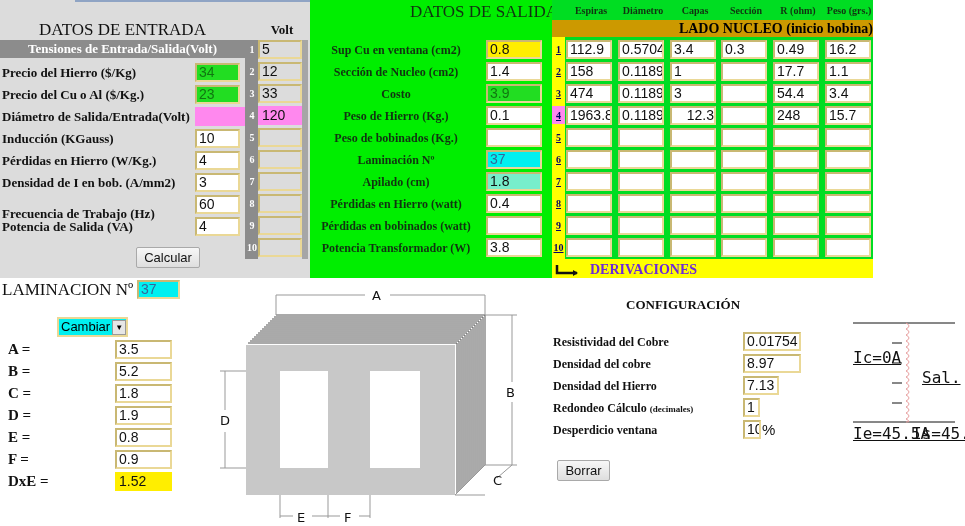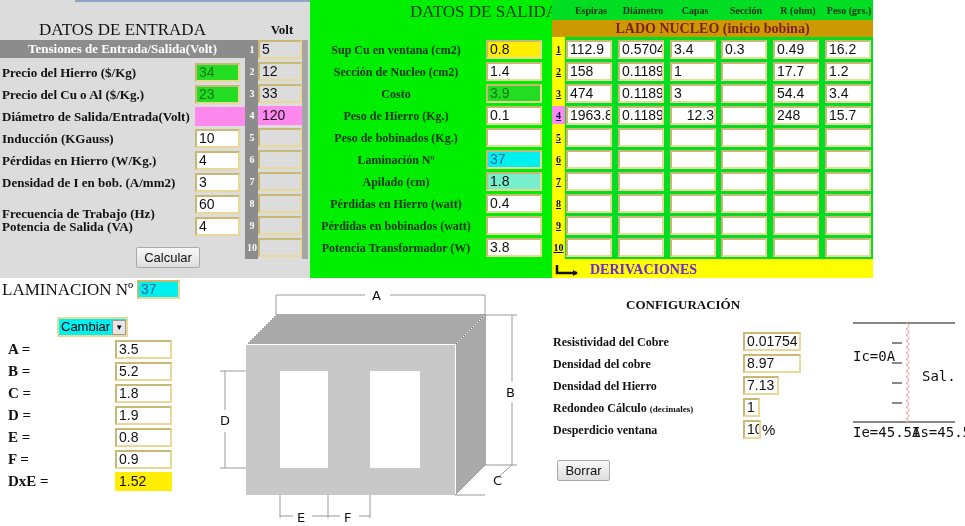--- a/index.html
+++ b/index.html
@@ -19,34 +19,34 @@
   .vin { left: 258px; width: 44px; background: #dcdcdc; }
   .btn { position: absolute; background: linear-gradient(#f7f7f7, #dedede); border: 1px solid #a9a9a9; border-radius: 2px; font-family: "Liberation Sans", sans-serif; font-size: 13px; color: #111; text-align: center; }
   
   #out-panel { left: 310px; top: 0; width: 245px; height: 278px; background: #00ee00; }
   #out-title { left: 410px; top: 2px; font-size: 17px; color: #113311; }
   .olbl { position: absolute; width: 172px; left: 310px; text-align: center; font-size: 12px; font-weight: bold; color: #113311; white-space: nowrap; }
   .oin { left: 486px; width: 56px; }
   
   #tbl-panel { left: 552px; top: 0; width: 321px; height: 262px; background: #00dd22; }
   .th { position: absolute; top: 5px; font-size: 10px; font-weight: bold; color: #113311; text-align: center; }
-  #banner { left: 552px; top: 20px; width: 321px; height: 17px; background: #cc9900; color: #7f1d1d; text-align: center; font-size: 14px; font-weight: bold; line-height: 17px; }
+  #banner { left: 552px; top: 20px; width: 321px; height: 17px; background: #cc9900; color: #000000; text-align: right; font-size: 14px; font-weight: bold; line-height: 17px; }
   #rownum-col { left: 552px; top: 37px; width: 13px; height: 222px; background: #ffff00; }
   .rnum { position: absolute; left: 552px; width: 13px; text-align: center; font-size: 10px; font-weight: bold; color: #000066; text-decoration: underline; }
   .tin { width: 46px; }
   #deriv-bar { left: 552px; top: 259px; width: 321px; height: 19px; background: #ffff00; }
   #deriv-label { left: 590px; top: 262px; font-size: 14px; font-weight: bold; color: #6d28d9; }
   
   #lam-title { left: 2px; top: 280px; font-size: 17px; color: #111; }
   .dlbl { position: absolute; left: 8px; font-size: 15px; font-weight: bold; color: #111; }
   .din { left: 115px; width: 57px; }
   
   #cfg-title { left: 626px; top: 297px; font-size: 13px; font-weight: bold; color: #111; }
   .clbl { position: absolute; left: 553px; font-size: 12px; font-weight: bold; color: #111; white-space: nowrap; }
-  .mono { font-family: "DejaVu Sans Mono", monospace; font-size: 14px; color: #111; position: absolute; }
+  .mono { font-family: "DejaVu Sans Mono", monospace; font-size: 16px; color: #111; position: absolute; text-decoration: underline; }
 </style>
 </head>
 <body>
 
 <div id="left-panel" class="abs"></div>
 <div id="left-topline" class="abs"></div>
 <div id="left-title" class="abs">DATOS DE ENTRADA</div>
 <div id="volt-head" class="abs">Volt</div>
 <div id="tension-bar" class="abs">Tensiones de Entrada/Salida(Volt)</div>
 <div id="volt-col" class="abs"></div>
@@ -133,21 +133,21 @@
     <div class="inp tin" style="left: 670px; top: 40px;">3.4</div>
     <div class="inp tin" style="left: 721px; top: 40px;">0.3</div>
     <div class="inp tin" style="left: 773px; top: 40px;">0.49</div>
     <div class="inp tin" style="left: 825px; top: 40px;">16.2</div>
     <div class="rnum" style="top: 66px;">2</div>
     <div class="inp tin" style="left: 566px; top: 62px;">158</div>
     <div class="inp tin" style="left: 618px; top: 62px;">0.1189</div>
     <div class="inp tin" style="left: 670px; top: 62px;">1</div>
     <div class="inp tin" style="left: 721px; top: 62px;"></div>
     <div class="inp tin" style="left: 773px; top: 62px;">17.7</div>
-    <div class="inp tin" style="left: 825px; top: 62px;">1.2</div>
+    <div class="inp tin" style="left: 825px; top: 62px;">1.1</div>
     <div class="rnum" style="top: 88px;">3</div>
     <div class="inp tin" style="left: 566px; top: 84px;">474</div>
     <div class="inp tin" style="left: 618px; top: 84px;">0.1189</div>
     <div class="inp tin" style="left: 670px; top: 84px;">3</div>
     <div class="inp tin" style="left: 721px; top: 84px;"></div>
     <div class="inp tin" style="left: 773px; top: 84px;">54.4</div>
     <div class="inp tin" style="left: 825px; top: 84px;">3.4</div>
     <div class="rnum" style="top: 106px; background: rgb(255, 136, 238); height: 18px; padding-top: 4px;">4</div>
     <div class="inp tin" style="left: 566px; top: 106px;">1963.8</div>
     <div class="inp tin" style="left: 618px; top: 106px;">0.1189</div>

